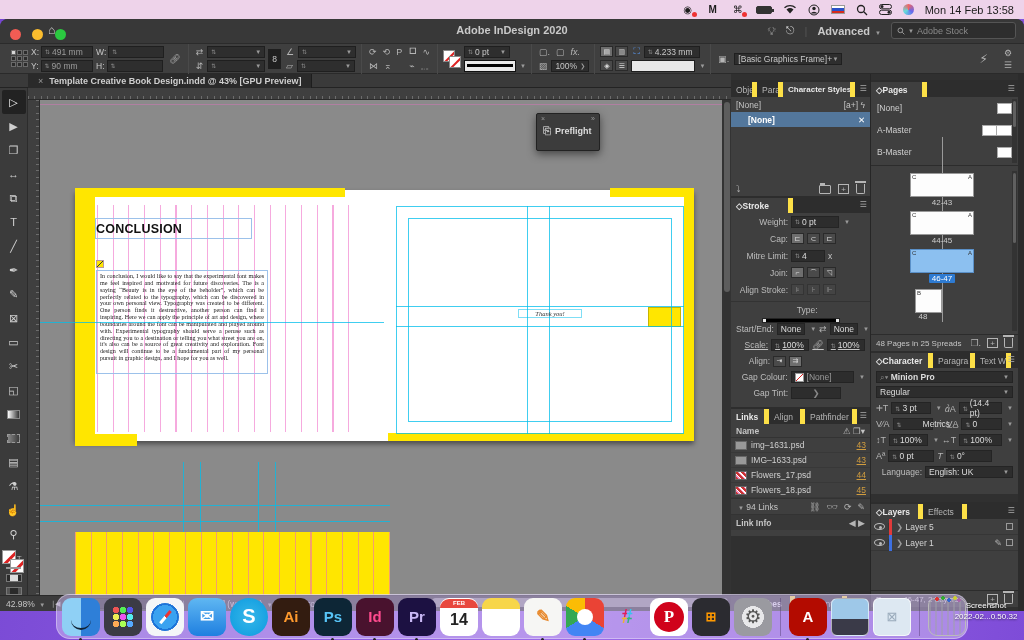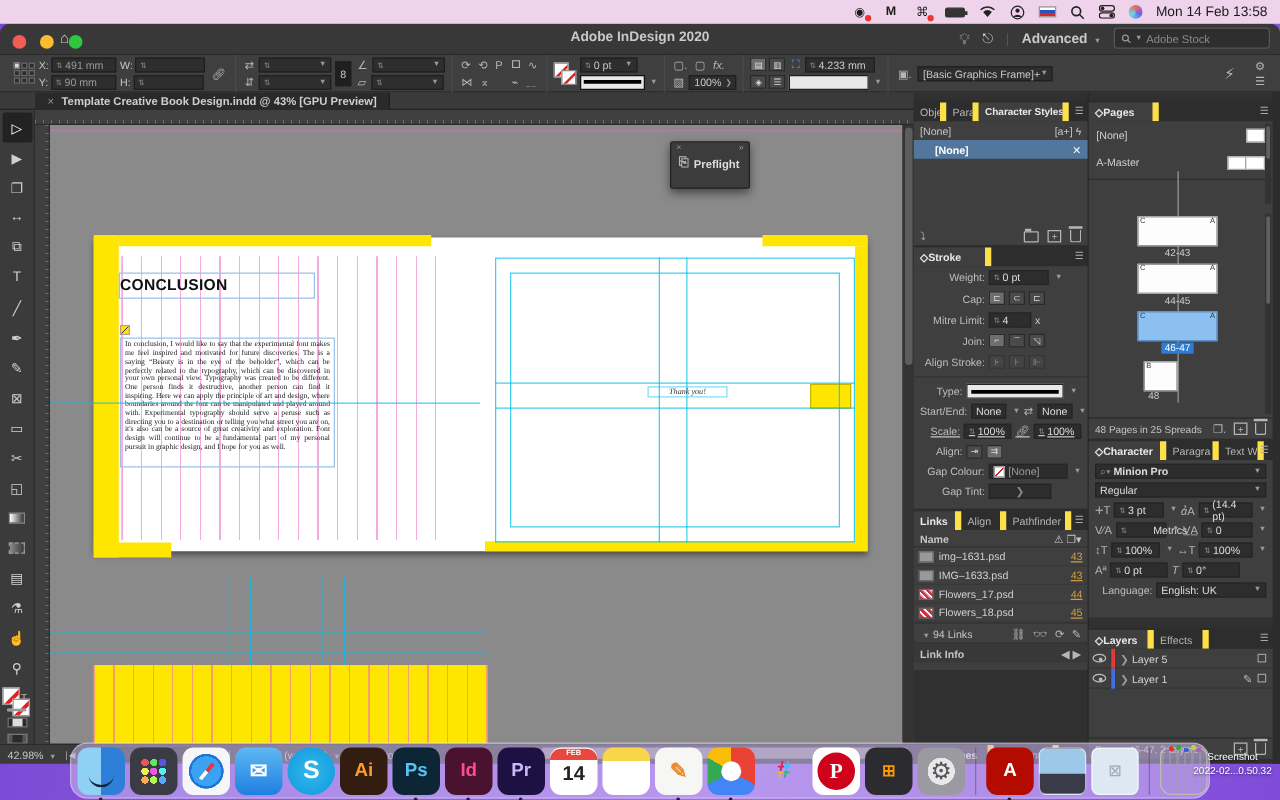--- a/index.html
+++ b/index.html
@@ -750,21 +750,21 @@
             <span class="pbtn">⌒</span>
             <span class="pbtn">◹</span>
           </div>
         <div class="prow" style="height:17px;">
             <span class="plabel" style="width:52px;">Align Stroke:</span>
           <span class="pbtn" style="opacity:.5;">⊧</span>
             <span class="pbtn" style="opacity:.5;">⊦</span>
             <span class="pbtn" style="opacity:.5;">⊩</span>
           </div>
         <div style="border-top:1px solid #333;margin:3px 0;"></div>
-        <div class="prow" style="height:16px;">
+        <div class="prow" style="height:16px;flex-direction:column;">
             <span class="plabel" style="width:34px;">Type:</span>
           <span class="pfield" style="width:78px;background:#e8e8e8;">
               <i style="flex:1;height:3px;background:#000;"></i>
             </span>
             <span class="caret">▼</span>
           </div>
         <div class="prow" style="height:16px;">
             <span class="plabel" style="width:43px;">Start/End:</span>
           <span class="pfield" style="width:32px;">
               <span>None</span>
@@ -873,20 +873,24 @@
       <div class="pbody spinewrap" style="height:237px;">
         <div class="masterrow">
           <span class="mlabel">[None]</span>
             <span class="pgbox" style="width:15px;height:11px;"></span>
         </div>
         <div class="masterrow">
           <span class="mlabel">A-Master</span>
             <span class="pgbox" style="width:15px;height:11px;"></span>
             <span class="pgbox" style="width:15px;height:11px;border-left:none;"></span>
         </div>
+        <div class="masterrow">
+          <span class="mlabel">B-Master</span>
+            <span class="pgbox" style="width:15px;height:11px;"></span>
+        </div>
         <div class="vscroll" style="top:2px;height:64px;">
             <span class="th" style="top:2px;height:26px;"></span>
           </div>
         <div style="border-top:1px solid #2c2c2c;margin-top:2px;"></div>
         <div class="spine"></div>
 
         <div class="spread-ic" style="left:39px;top:76px;">
             <span class="c">C</span>
             <span class="a">A</span>
           </div>

